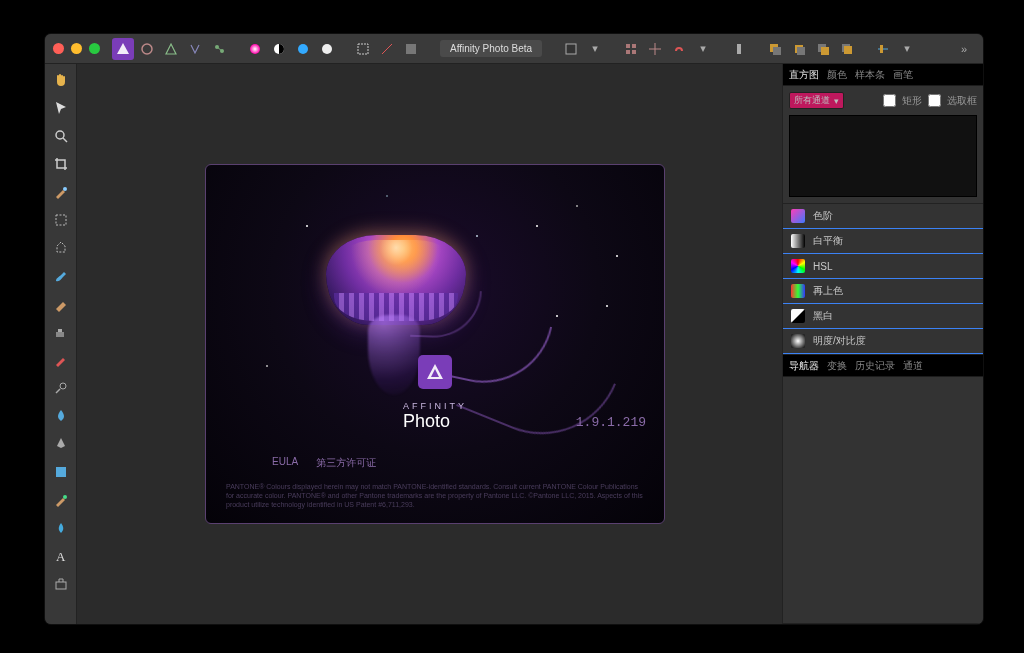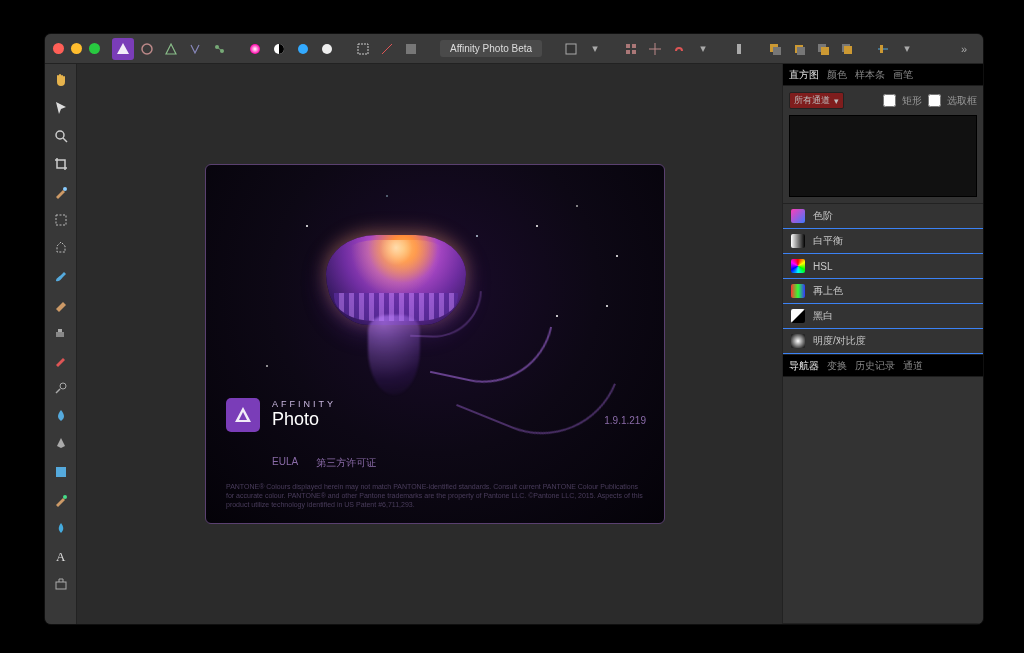--- a/index.html
+++ b/index.html
@@ -34,37 +34,37 @@
 .stars::after { top: 140px; left: 400px; box-shadow: -300px -80px #fff, -340px 60px #bbb; }
 .jelly-wrap { position: absolute; top: 40px; left: 100px; width: 180px; height: 200px; }
 .jelly-cap { position: absolute; top: 30px; left: 20px; width: 140px; height: 90px; border-radius: 70px 70px 60px 60px / 55px 55px 70px 70px; background: radial-gradient(ellipse at 55% 15%, #ffb84d 0%, #ff8c3a 12%, #a847c4 32%, #6e2da0 55%, #3a1b66 78%, #1a0b38 100%); filter: blur(0.3px); box-shadow: 0 -4px 18px rgba(255,170,80,0.35), 0 6px 24px rgba(120,60,200,0.35); }
 .jelly-cap::before { content:''; position:absolute; inset:5px 6px 8px 6px; border-radius: inherit; background: radial-gradient(ellipse at 50% 10%, rgba(255,230,190,0.85) 0%, rgba(255,180,110,0.45) 18%, rgba(160,80,220,0.0) 50%); }
 .jelly-cap::after { content:''; position:absolute; left:8px; right:8px; bottom:4px; height:28px; border-radius:0 0 40px 40px / 0 0 24px 24px; background: repeating-linear-gradient(90deg, rgba(90,45,160,0.75) 0 5px, rgba(170,110,230,0.75) 5px 10px); filter: blur(0.6px); opacity:0.9; }
 .jelly-body { position:absolute; top: 110px; left: 62px; width: 52px; height: 80px; background: radial-gradient(circle at 30% 10%, rgba(190,130,255,0.6), rgba(90,40,160,0.2) 70%, transparent 100%); border-radius: 26px 26px 34px 34px / 20px 20px 60px 60px; filter: blur(0.8px); }
 .tent { position:absolute; width:110px; height:70px; border:2px solid rgba(170,110,230,0.55); border-top:none; border-left:none; border-radius:0 0 90px 0; filter: blur(0.3px); }
 .tent.a { top: 150px; left: 230px; transform: rotate(12deg); }
 .tent.b { top: 190px; left: 260px; width:140px; height:80px; transform: rotate(22deg); opacity:0.7; }
 .tent.c { top: 125px; left: 205px; width:70px; height:48px; transform: rotate(2deg); opacity:0.55; }
-.version { position: absolute; top: 250px; right: 18px; color: #8a6ba8; font-size: 10px; }
+.version { position: absolute; top: 250px; right: 18px; color: #8a6ba8; font-size: 13px; font-family: Liberation Mono, monospace; }
 .splash-footer { position: absolute; bottom: 0; left: 0; right: 0; padding: 14px 20px; }
-.brand { display: flex; align-items: center; gap: 12px; color: #d9c7eb; }
+.brand { display: flex; align-items: center; gap: 12px; color: #d9c7eb; flex-direction: column; }
 .brand-icon { width: 34px; height: 34px; background: #7a3db8; border-radius: 5px; display: flex; align-items: center; justify-content: center; }
 .brand-text .line1 { font-size: 9px; letter-spacing: 3px; color: #c7b5dd; }
 .brand-text .line2 { font-size: 18px; font-weight: 500; color: #fff; }
 .links { display: flex; gap: 18px; margin-top: 24px; color: #8a6ba8; font-size: 10px; margin-left: 46px; }
 .legal { margin-top: 12px; color: #4a3d5c; font-size: 7px; line-height: 1.3; }
 
 
 .panel { border-bottom: 1px solid #222; }
 .panel-tabs { display: flex; background: #000000; border-bottom: 1px solid #1c1c1c; height: 22px; align-items: center; padding-left: 6px; gap: 8px; font-size: 10px; color: #888; }
 .panel-tabs .tab { cursor: pointer; }
 .panel-tabs .tab.active { color: #e8e8e8; font-weight: 500; }
 .panel-body { padding: 6px; }
 .channel-row { display: flex; align-items: center; gap: 6px; font-size: 10px; color: #999; }
-.dropdown { background: #7f1d1d; border: 1px solid #222; padding: 1px 4px; border-radius: 2px; display: flex; align-items: center; gap: 4px; font-size: 9px; color: #bbb; }
+.dropdown { background: #be185d; border: 1px solid #222; padding: 1px 4px; border-radius: 2px; display: flex; align-items: center; gap: 4px; font-size: 9px; color: #bbb; }
 .histo { margin-top: 6px; height: 82px; background: #111; border: 1px solid #000; }
 .adjust-list { display: flex; flex-direction: column; }
 .adjust-item { display: flex; align-items: center; gap: 8px; padding: 5px 8px; border-bottom: 1px solid #3b82f6; cursor: pointer; font-size: 10px; color: #c8c8c8; }
 .adjust-item .sw { width: 14px; height: 14px; border-radius: 2px; background: #888; flex-shrink: 0; }
 .nav-row { display: flex; align-items: center; gap: 6px; padding: 6px; font-size: 10px; color: #aaa; }
 .zoom-track { flex: 1; height: 4px; background: #555; position: relative; border-radius: 2px; }
 .zoom-thumb { position: absolute; left: 10%; top: -3px; width: 10px; height: 10px; background: #ddd; border-radius: 2px; }
 </style>
 </head>
 <body>

